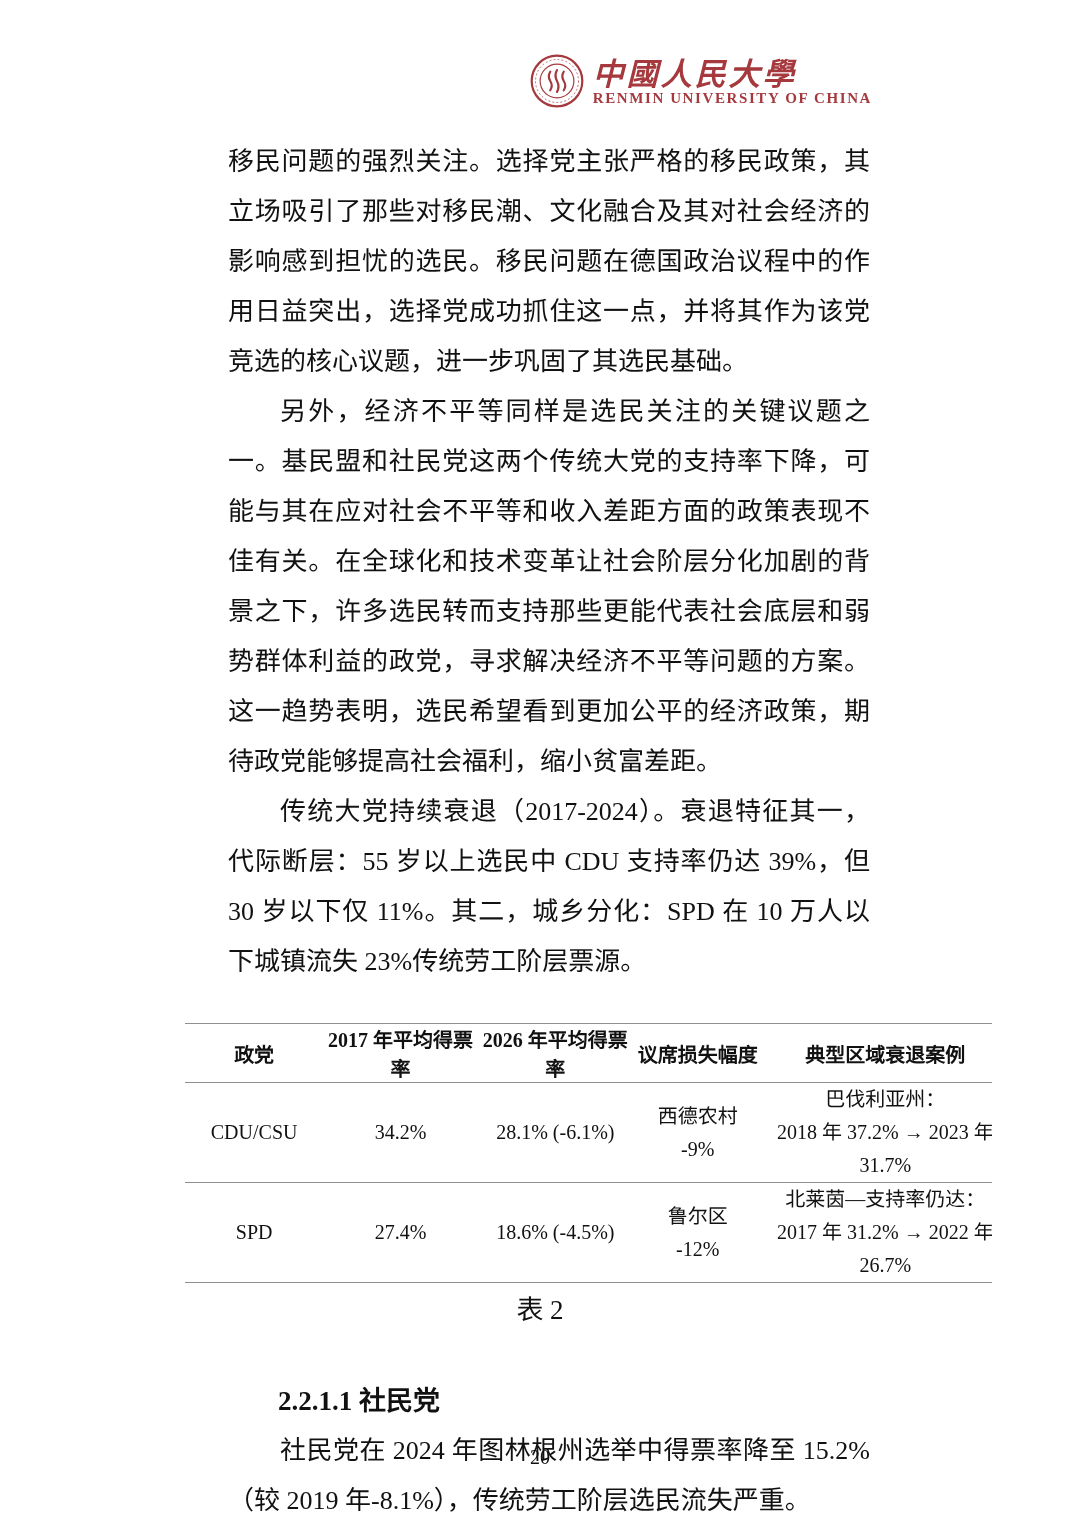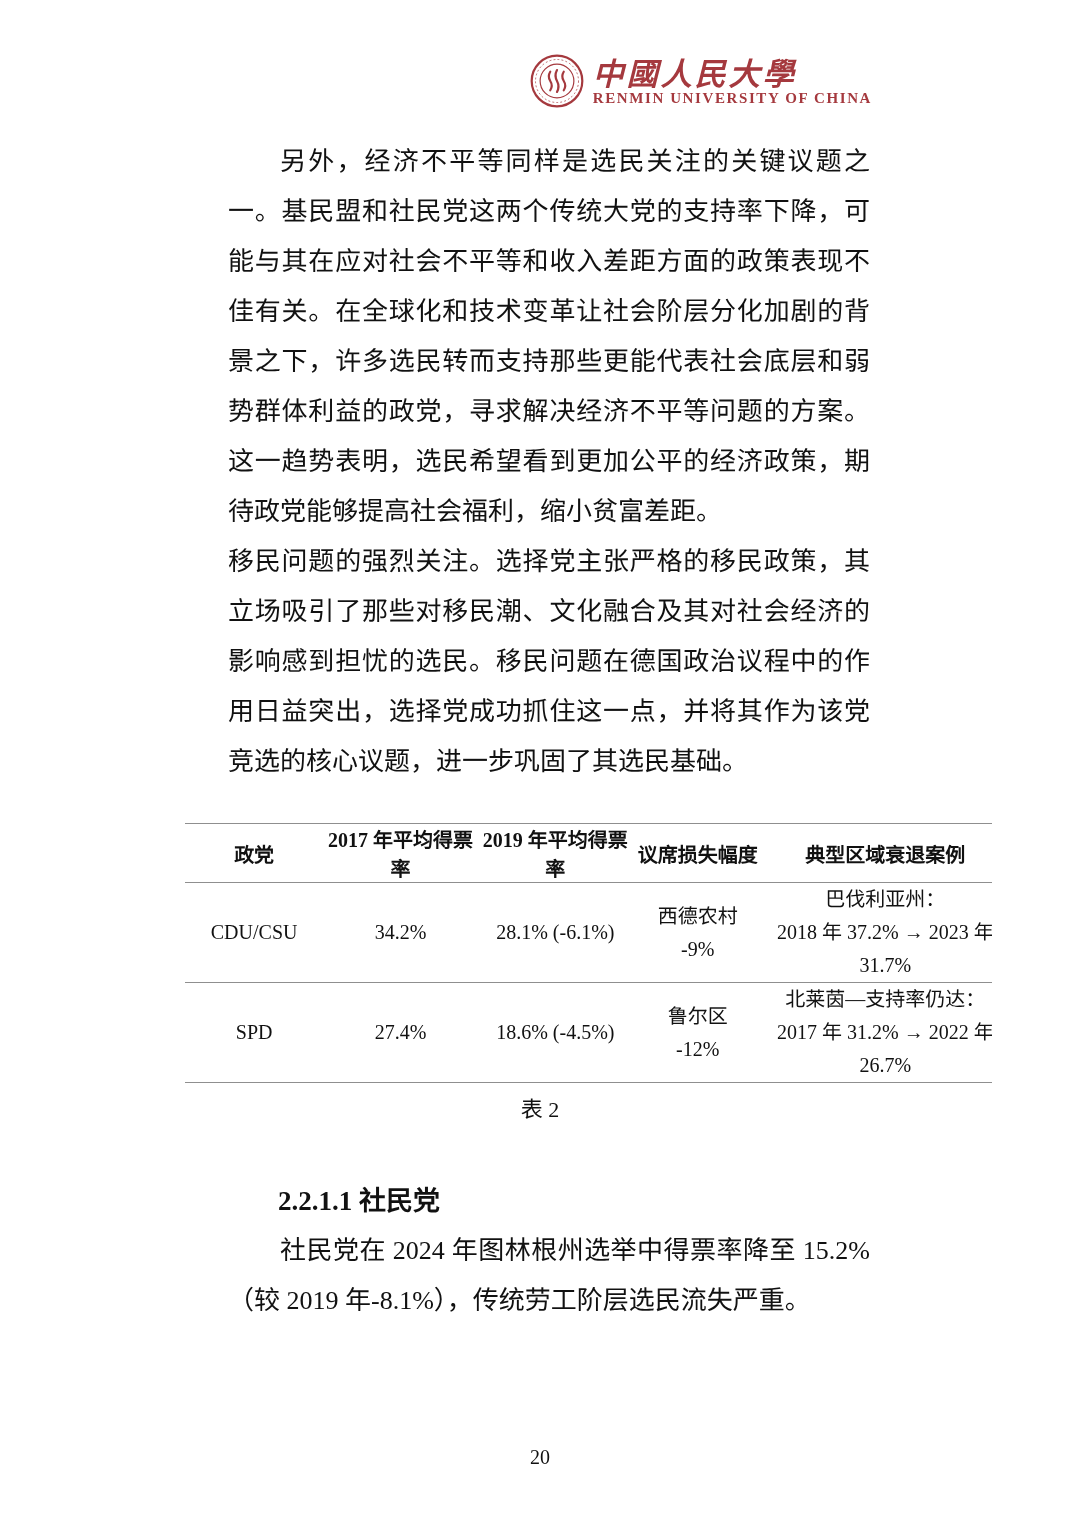--- a/index.html
+++ b/index.html
@@ -88,21 +88,21 @@
   table.party-table tbody tr { border-bottom: 1px solid var(--rule); }
   .col-party { width: 16.8%; }
   .col-2017  { width: 18.8%; }
   .col-2023  { width: 18.8%; }
   .col-loss  { width: 15.8%; }
   .col-case  { width: 29.8%; }
   .cell-line { line-height: 33px; }
   .table-caption {
     margin: 7px -122px 0 -140px;
     text-align: center;
-    font-size: 22px;
+    font-size: 27px;
     line-height: 40px;
   }
 
   
   .page-footer {
     position: absolute;
     bottom: 58px;
     left: 0;
     width: 100%;
     text-align: center;
@@ -124,33 +124,34 @@
       <path d="M40 21 q-3.5 5.5 0 11 q3.5 5.5 0 11" fill="none" stroke="var(--brand)" stroke-width="2.6" stroke-linecap="round"></path>
     </svg>
     <div class="logo-text">
       <span class="logo-cn">中國人民大學</span>
       <span class="logo-en">RENMIN UNIVERSITY OF CHINA</span>
     </div>
   </header>
 
   <main class="content">
 
+    <p class="body-para">移民问题的强烈关注。选择党主张严格的移民政策，其立场吸引了那些对移民潮、文化融合及其对社会经济的影响感到担忧的选民。移民问题在德国政治议程中的作用日益突出，选择党成功抓住这一点，并将其作为该党竞选的核心议题，进一步巩固了其选民基础。</p>
+
     <p class="body-para indent">另外，经济不平等同样是选民关注的关键议题之一。基民盟和社民党这两个传统大党的支持率下降，可能与其在应对社会不平等和收入差距方面的政策表现不佳有关。在全球化和技术变革让社会阶层分化加剧的背景之下，许多选民转而支持那些更能代表社会底层和弱势群体利益的政党，寻求解决经济不平等问题的方案。这一趋势表明，选民希望看到更加公平的经济政策，期待政党能够提高社会福利，缩小贫富差距。</p>
 
-    <p class="body-para">移民问题的强烈关注。选择党主张严格的移民政策，其立场吸引了那些对移民潮、文化融合及其对社会经济的影响感到担忧的选民。移民问题在德国政治议程中的作用日益突出，选择党成功抓住这一点，并将其作为该党竞选的核心议题，进一步巩固了其选民基础。</p>
 
-
+    <p class="body-para indent">传统大党持续衰退（2017-2024）。衰退特征其一，代际断层：55 岁以上选民中 CDU 支持率仍达 39%，但 30 岁以下仅 11%。其二，城乡分化：SPD 在 10 万人以下城镇流失 23%传统劳工阶层票源。</p>
 
     <div class="table-wrap">
       <table class="party-table">
         <thead>
           <tr>
             <th class="col-party">政党</th>
             <th class="col-2017">2017 年平均得票率</th>
-            <th class="col-2023">2019 年平均得票率</th>
+            <th class="col-2023">2026 年平均得票率</th>
             <th class="col-loss">议席损失幅度</th>
             <th class="col-case">典型区域衰退案例</th>
           </tr>
         </thead>
         <tbody>
           <tr>
             <td>CDU/CSU</td>
             <td>34.2%</td>
             <td>28.1% (-6.1%)</td>
             <td>

